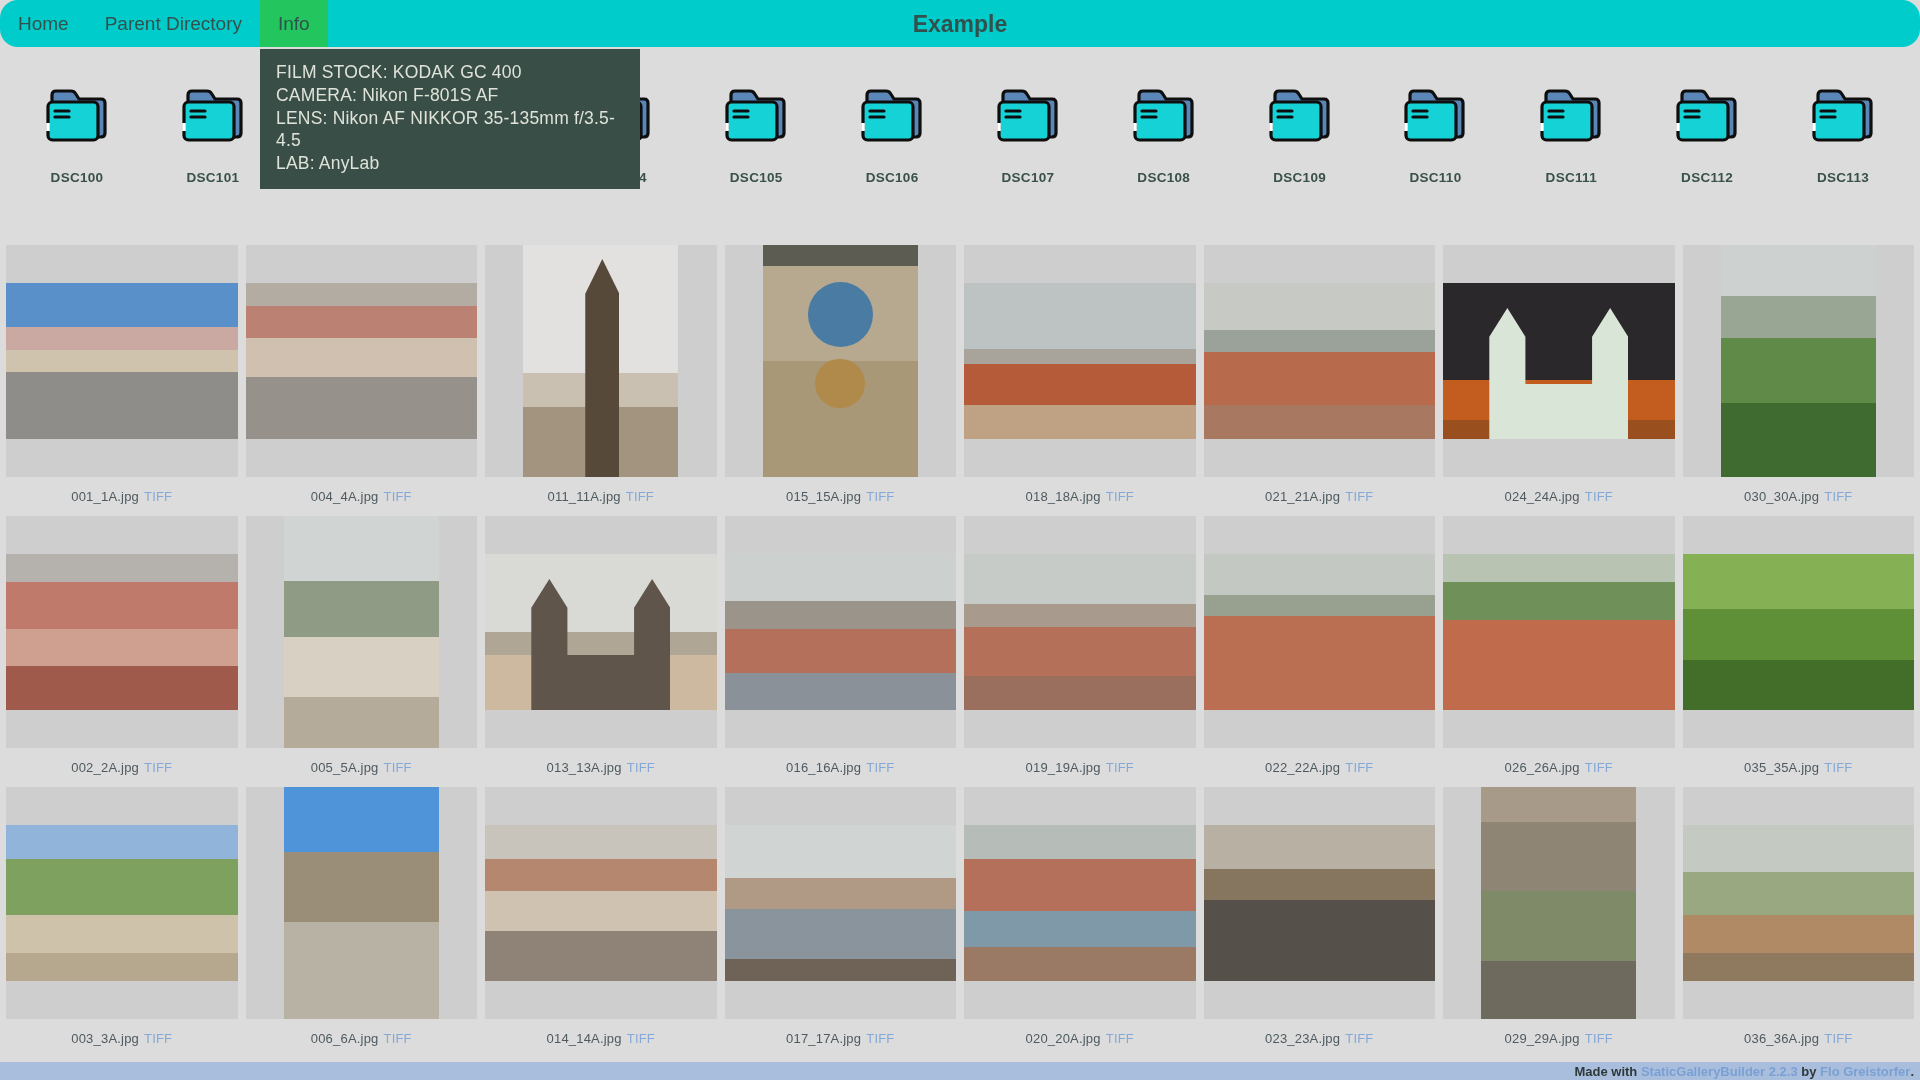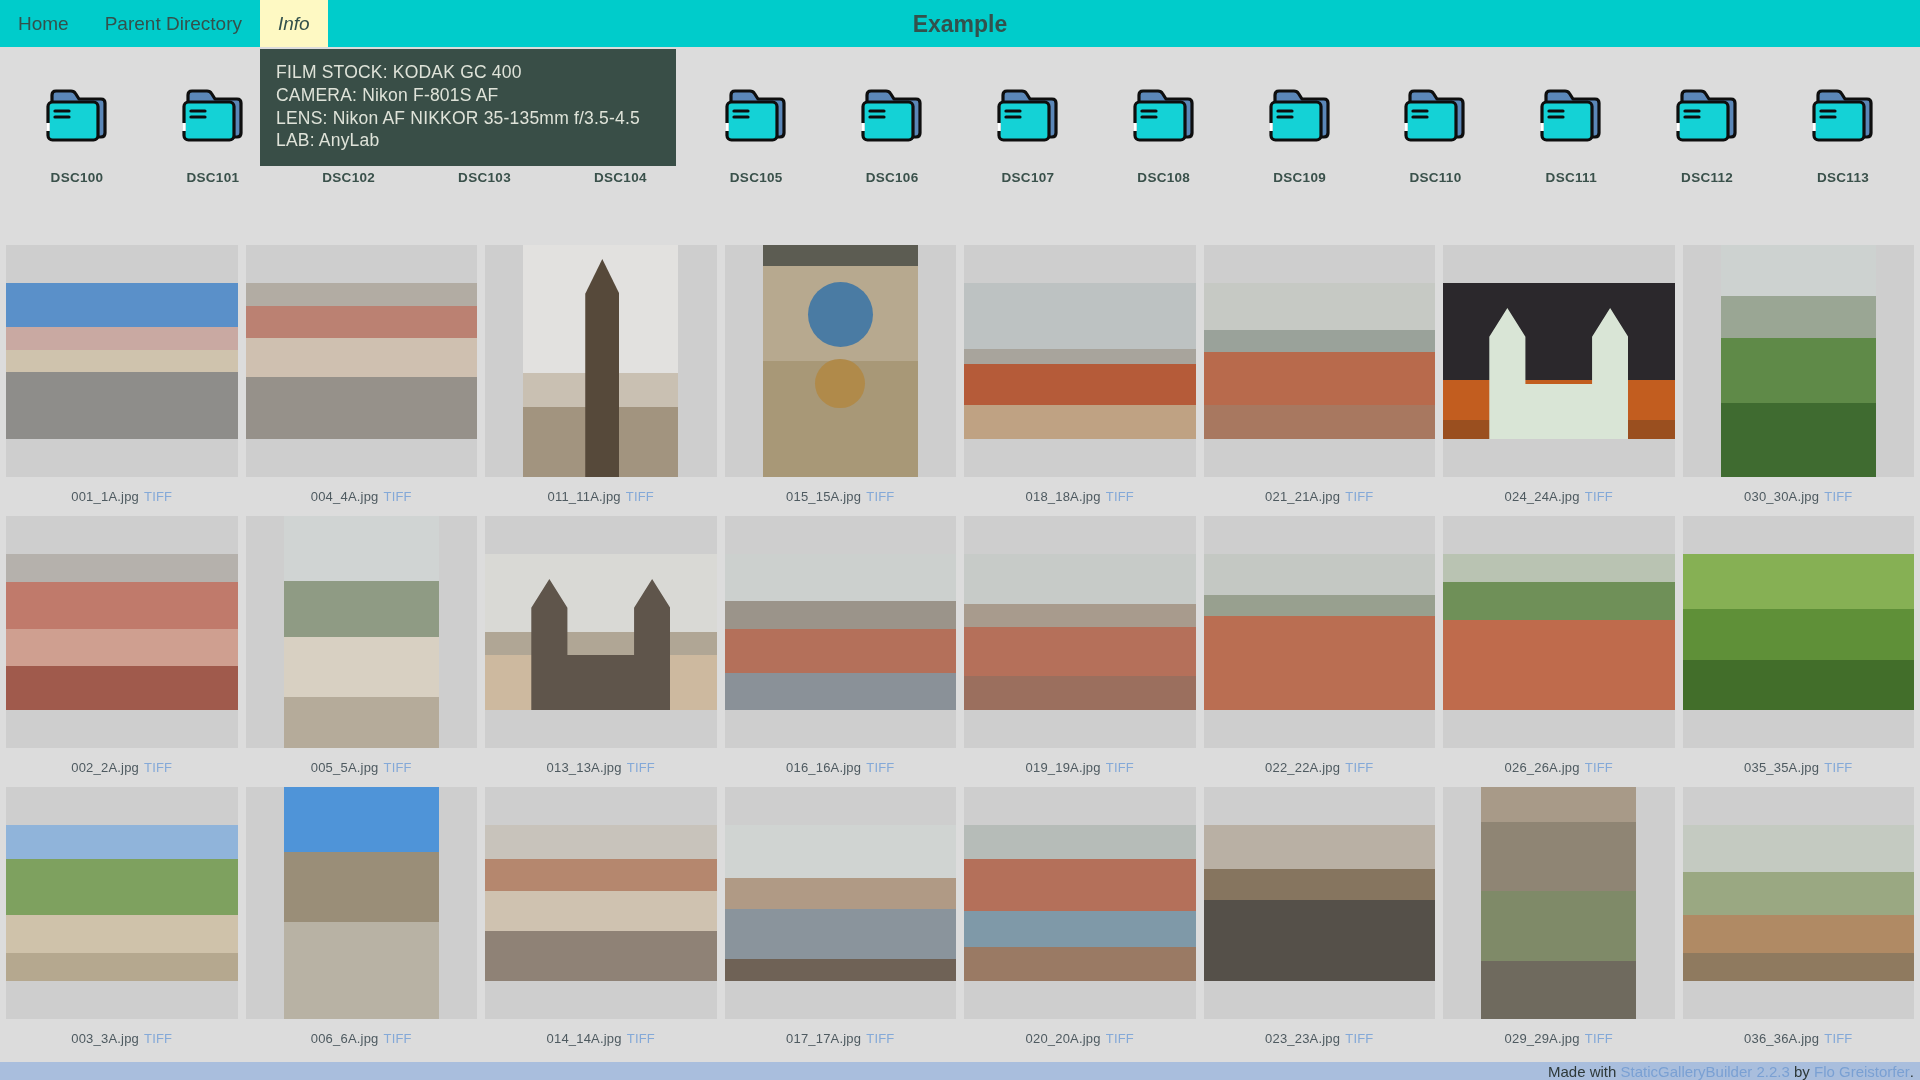--- a/index.html
+++ b/index.html
@@ -5,34 +5,34 @@
   html,body{margin:0;padding:0}
   body{
     width:1920px;height:1080px;overflow:hidden;position:relative;
     background:#dcdcdc;
     font-family:"Liberation Sans", sans-serif;
     -webkit-font-smoothing:antialiased;
   }
   
   .nav{
     position:relative;height:47px;background:#00cccb;
-    display:flex;align-items:stretch;z-index:20;
+    display:flex;align-items:stretch;z-index:20;border-radius:18px;
   }
   .nav-item{
     display:flex;align-items:center;padding:0 18px;
     font-size:19px;color:#33514c;cursor:pointer;white-space:nowrap;
   }
-  .nav-item.active{background:#fef9c3;font-style:italic;}
+  .nav-item.active{background:#22c55e;}
   .nav-title{
     position:absolute;left:50%;top:50%;transform:translate(-50%,-50%);
     font-size:23px;font-weight:700;color:#33514c;
   }
   
   .info-panel{
-    position:absolute;top:49px;left:267px;width:416px;box-sizing:border-box;
+    position:absolute;top:49px;left:267px;width:380px;box-sizing:border-box;
     background:#394e47;color:#dfe3d9;padding:12px 16px 14px;
     font-size:17.5px;line-height:1.3;letter-spacing:.2px;z-index:30;
   }
   
   .folders{
     display:flex;justify-content:space-between;
     padding:39px 40px 0;
   }
   .folder{
     width:74px;display:flex;flex-direction:column;align-items:center;
@@ -68,21 +68,21 @@
   .caption{
     height:39px;display:flex;align-items:center;justify-content:center;
     font-size:13px;color:#4e5a60;gap:5px;letter-spacing:.2px;
   }
   .caption a{color:#84a9d8;text-decoration:none;cursor:pointer}
   
   .footer{
     position:fixed;left:0;bottom:0;width:1920px;height:18px;
     background:#a9bedd;display:flex;align-items:center;justify-content:flex-end;
     padding-right:6px;box-sizing:border-box;
-    font-size:15px;color:#2e3939;
+    font-size:13px;color:#2e3939;font-weight:bold;
   }
   .footer span{white-space:pre}
   .footer .flink{color:#7aa0d3;cursor:pointer}
 </style>
 </head>
 <body>
 
 <div class="nav">
   <div id="nav-items" style="display:flex;align-items:stretch">
       <div class="nav-item">Home</div>

